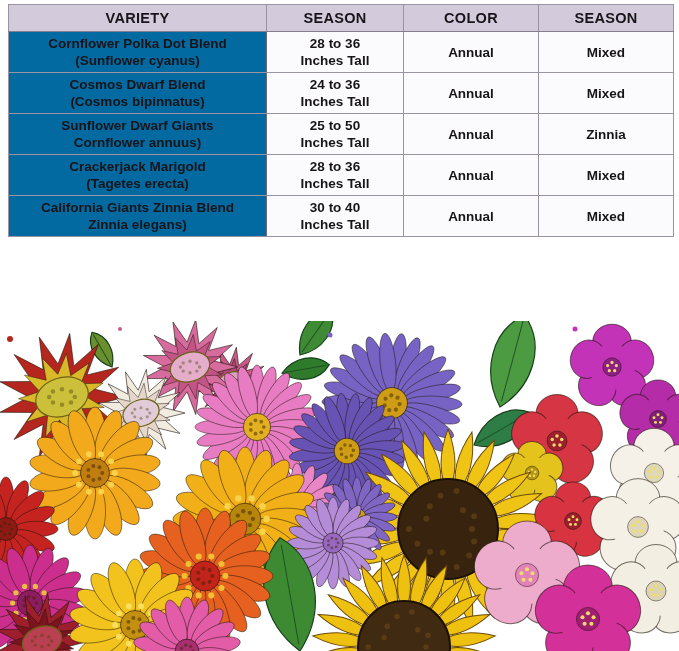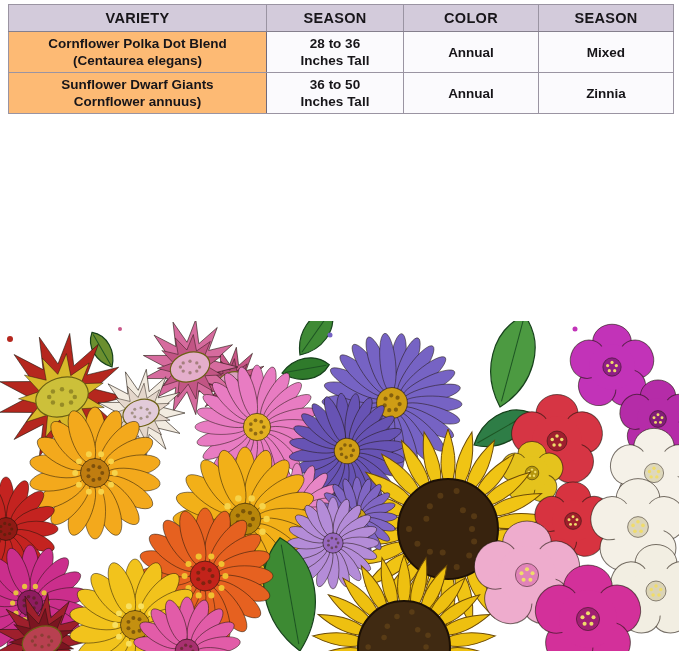--- a/index.html
+++ b/index.html
@@ -12,21 +12,21 @@
   table.info { border-collapse:collapse; width:665px; table-layout:fixed; }
   table.info th, table.info td {
       border:1px solid #9a94a2; text-align:center; vertical-align:middle;
       color:#171519; font-weight:bold; padding:0 4px;
   }
   table.info th {
       background:#d3cbdb; height:27px; font-size:14.5px; letter-spacing:0.3px;
       border-bottom:1px solid #857f8d;
   }
   table.info td { background:#fbfafd; height:41px; font-size:13.5px; line-height:17px; }
-  table.info td.variety { background:#fdba74; border-right:1px solid #6f697a; }
+  table.info td.variety { background:#0369a1; border-right:1px solid #6f697a; }
   col.c-variety { width:258px; } col.c-height { width:137px; }
   col.c-season { width:135px; } col.c-color { width:135px; }
 
   
   .illustration { position:absolute; left:0; top:321px; width:679px; height:330px; }
   svg { display:block; }
 </style>
 </head>
 <body>
 
@@ -45,40 +45,76 @@
           <th>VARIETY</th>
           <th>SEASON</th>
           <th>COLOR</th>
           <th>SEASON</th>
         </tr>
       </thead>
       <tbody>
         <tr>
           <td class="variety">
             <div>Cornflower Polka Dot Blend</div>
-            <div>(Centaurea elegans)</div>
+            <div>(Sunflower cyanus)</div>
           </td>
           <td>
             <div>28 to 36</div>
+            <div>Inches Tall</div>
+          </td>
+          <td>Annual</td>
+          <td>Mixed</td>
+        </tr>
+        <tr>
+          <td class="variety">
+            <div>Cosmos Dwarf Blend</div>
+            <div>(Cosmos bipinnatus)</div>
+          </td>
+          <td>
+            <div>24 to 36</div>
             <div>Inches Tall</div>
           </td>
           <td>Annual</td>
           <td>Mixed</td>
         </tr>
         <tr>
           <td class="variety">
             <div>Sunflower Dwarf Giants</div>
             <div>Cornflower annuus)</div>
           </td>
           <td>
-            <div>36 to 50</div>
+            <div>25 to 50</div>
             <div>Inches Tall</div>
           </td>
           <td>Annual</td>
           <td>Zinnia</td>
+        </tr>
+        <tr>
+          <td class="variety">
+            <div>Crackerjack Marigold</div>
+            <div>(Tagetes erecta)</div>
+          </td>
+          <td>
+            <div>28 to 36</div>
+            <div>Inches Tall</div>
+          </td>
+          <td>Annual</td>
+          <td>Mixed</td>
+        </tr>
+        <tr>
+          <td class="variety">
+            <div>California Giants Zinnia Blend</div>
+            <div>Zinnia elegans)</div>
+          </td>
+          <td>
+            <div>30 to 40</div>
+            <div>Inches Tall</div>
+          </td>
+          <td>Annual</td>
+          <td>Mixed</td>
         </tr>
       </tbody>
     </table>
   </div>
 
   <div class="illustration">
     <svg id="flowers" width="679" height="330" viewBox="0 0 679 330">
         <g transform="translate(300,34) rotate(-55)">
           <path d="M0 0 C 16.5 -15.400000000000002, 41.25 -16.5, 55 0 C 41.25 16.5, 16.5 15.400000000000002, 0 0 Z" fill="#3f8a35" stroke="#17421c" stroke-width="1.2"></path>
           <path d="M3.3 0 L 51.699999999999996 0" stroke="#1d5423" stroke-width="1" fill="none"></path>

